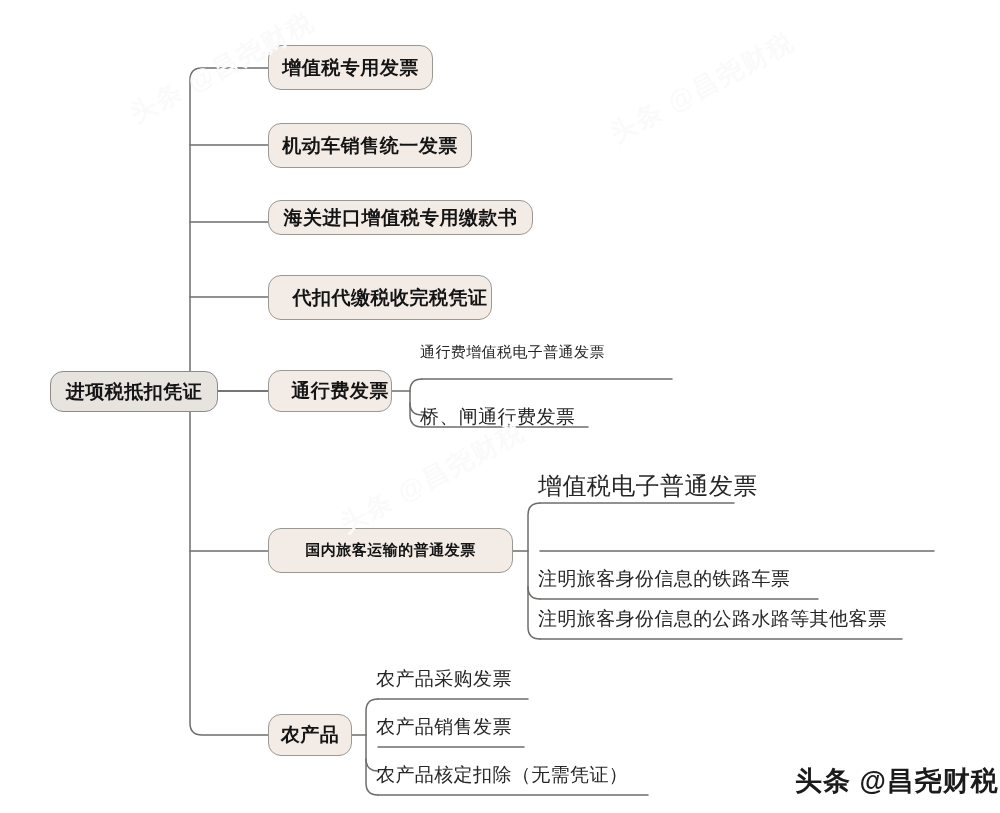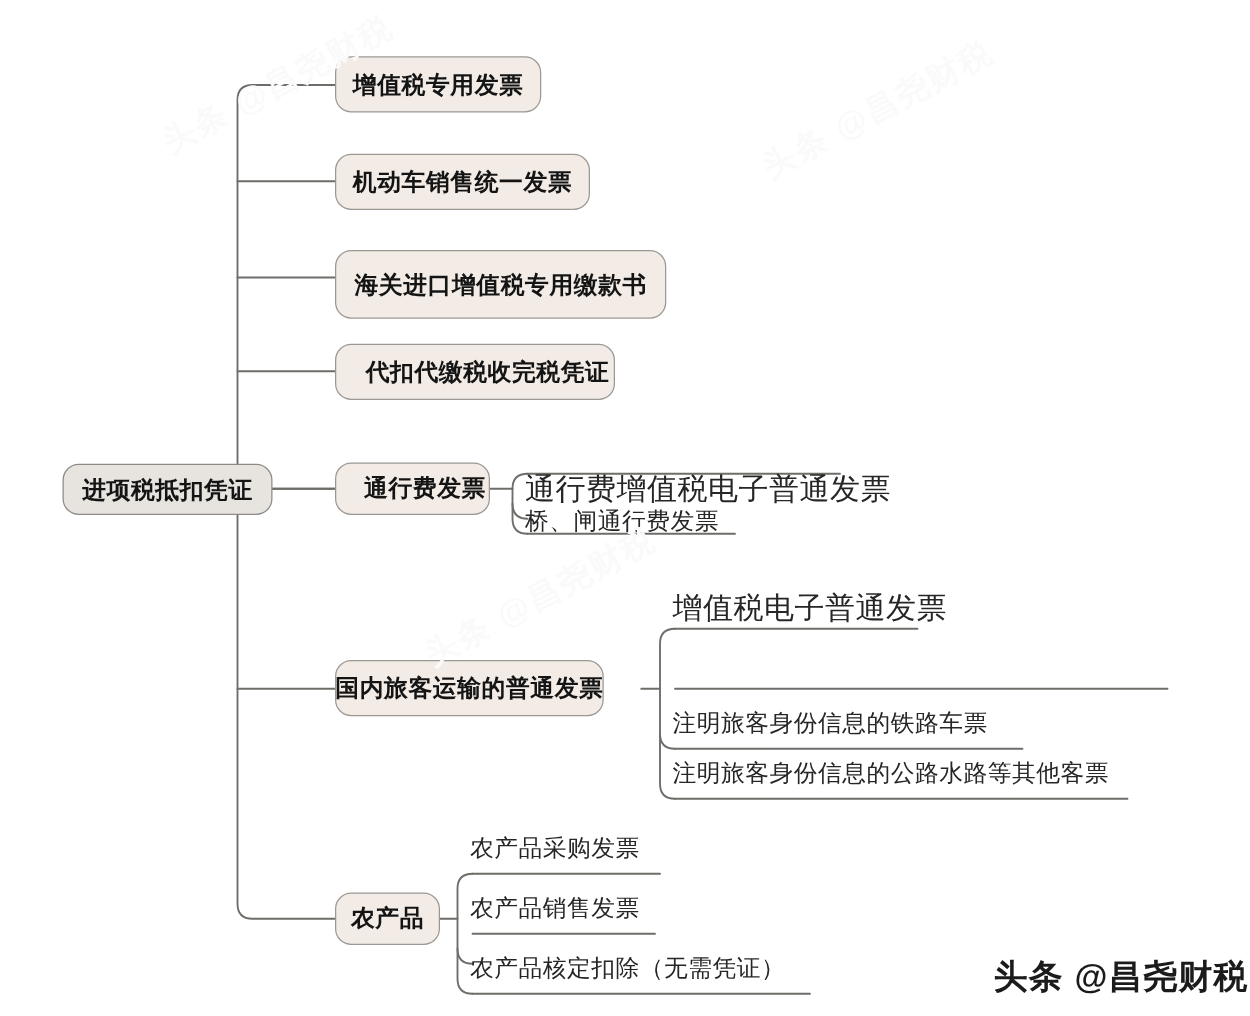--- a/index.html
+++ b/index.html
@@ -124,41 +124,41 @@
   </div>
 
   <div class="node" style="left:268px; top:45px; width:165px; height:45px; font-size:19px;">
     <span>增值税专用发票</span>
   </div>
 
   <div class="node" style="left:268px; top:123px; width:204px; height:45px; font-size:19px;">
     <span>机动车销售统一发票</span>
   </div>
 
-  <div class="node" style="left:268px; top:200px; width:265px; height:55px; font-size:19px;">
+  <div class="node" style="left:268px; top:200px; width:265px; height:35px; font-size:19px;">
     <span>海关进口增值税专用缴款书</span>
   </div>
 
   <div class="node" style="left:268px; top:275px; width:224px; height:45px; font-size:19px;padding-left:20px;">
     <span>代扣代缴税收完税凭证</span>
   </div>
 
   <div class="node" style="left:268px; top:370px; width:124px; height:42px; font-size:19px;padding-left:20px;">
     <span>通行费发票</span>
   </div>
 
-  <div class="node" style="left:268px; top:528px; width:215px; height:45px; font-size:19px;">
+  <div class="node" style="left:268px; top:528px; width:245px; height:45px; font-size:15px;">
     <span>国内旅客运输的普通发票</span>
   </div>
 
   <div class="node" style="left:268px; top:714px; width:84px; height:42px; font-size:19px;">
     <span>农产品</span>
   </div>
 
-  <div class="leaf" style="left:420px; top:375px; font-size:24px;">通行费增值税电子普通发票</div>
+  <div class="leaf" style="left:420px; top:343px; font-size:15px;">通行费增值税电子普通发票</div>
 
   <div class="leaf" style="left:420px; top:404px; font-size:19px;">桥、闸通行费发票</div>
 
   <div class="leaf" style="left:538px; top:470px; font-size:24px;">增值税电子普通发票</div>
 
 
   <div class="leaf" style="left:538px; top:566px; font-size:19px;">注明旅客身份信息的铁路车票</div>
 
   <div class="leaf" style="left:538px; top:606px; font-size:19px;">注明旅客身份信息的公路水路等其他客票</div>
 

